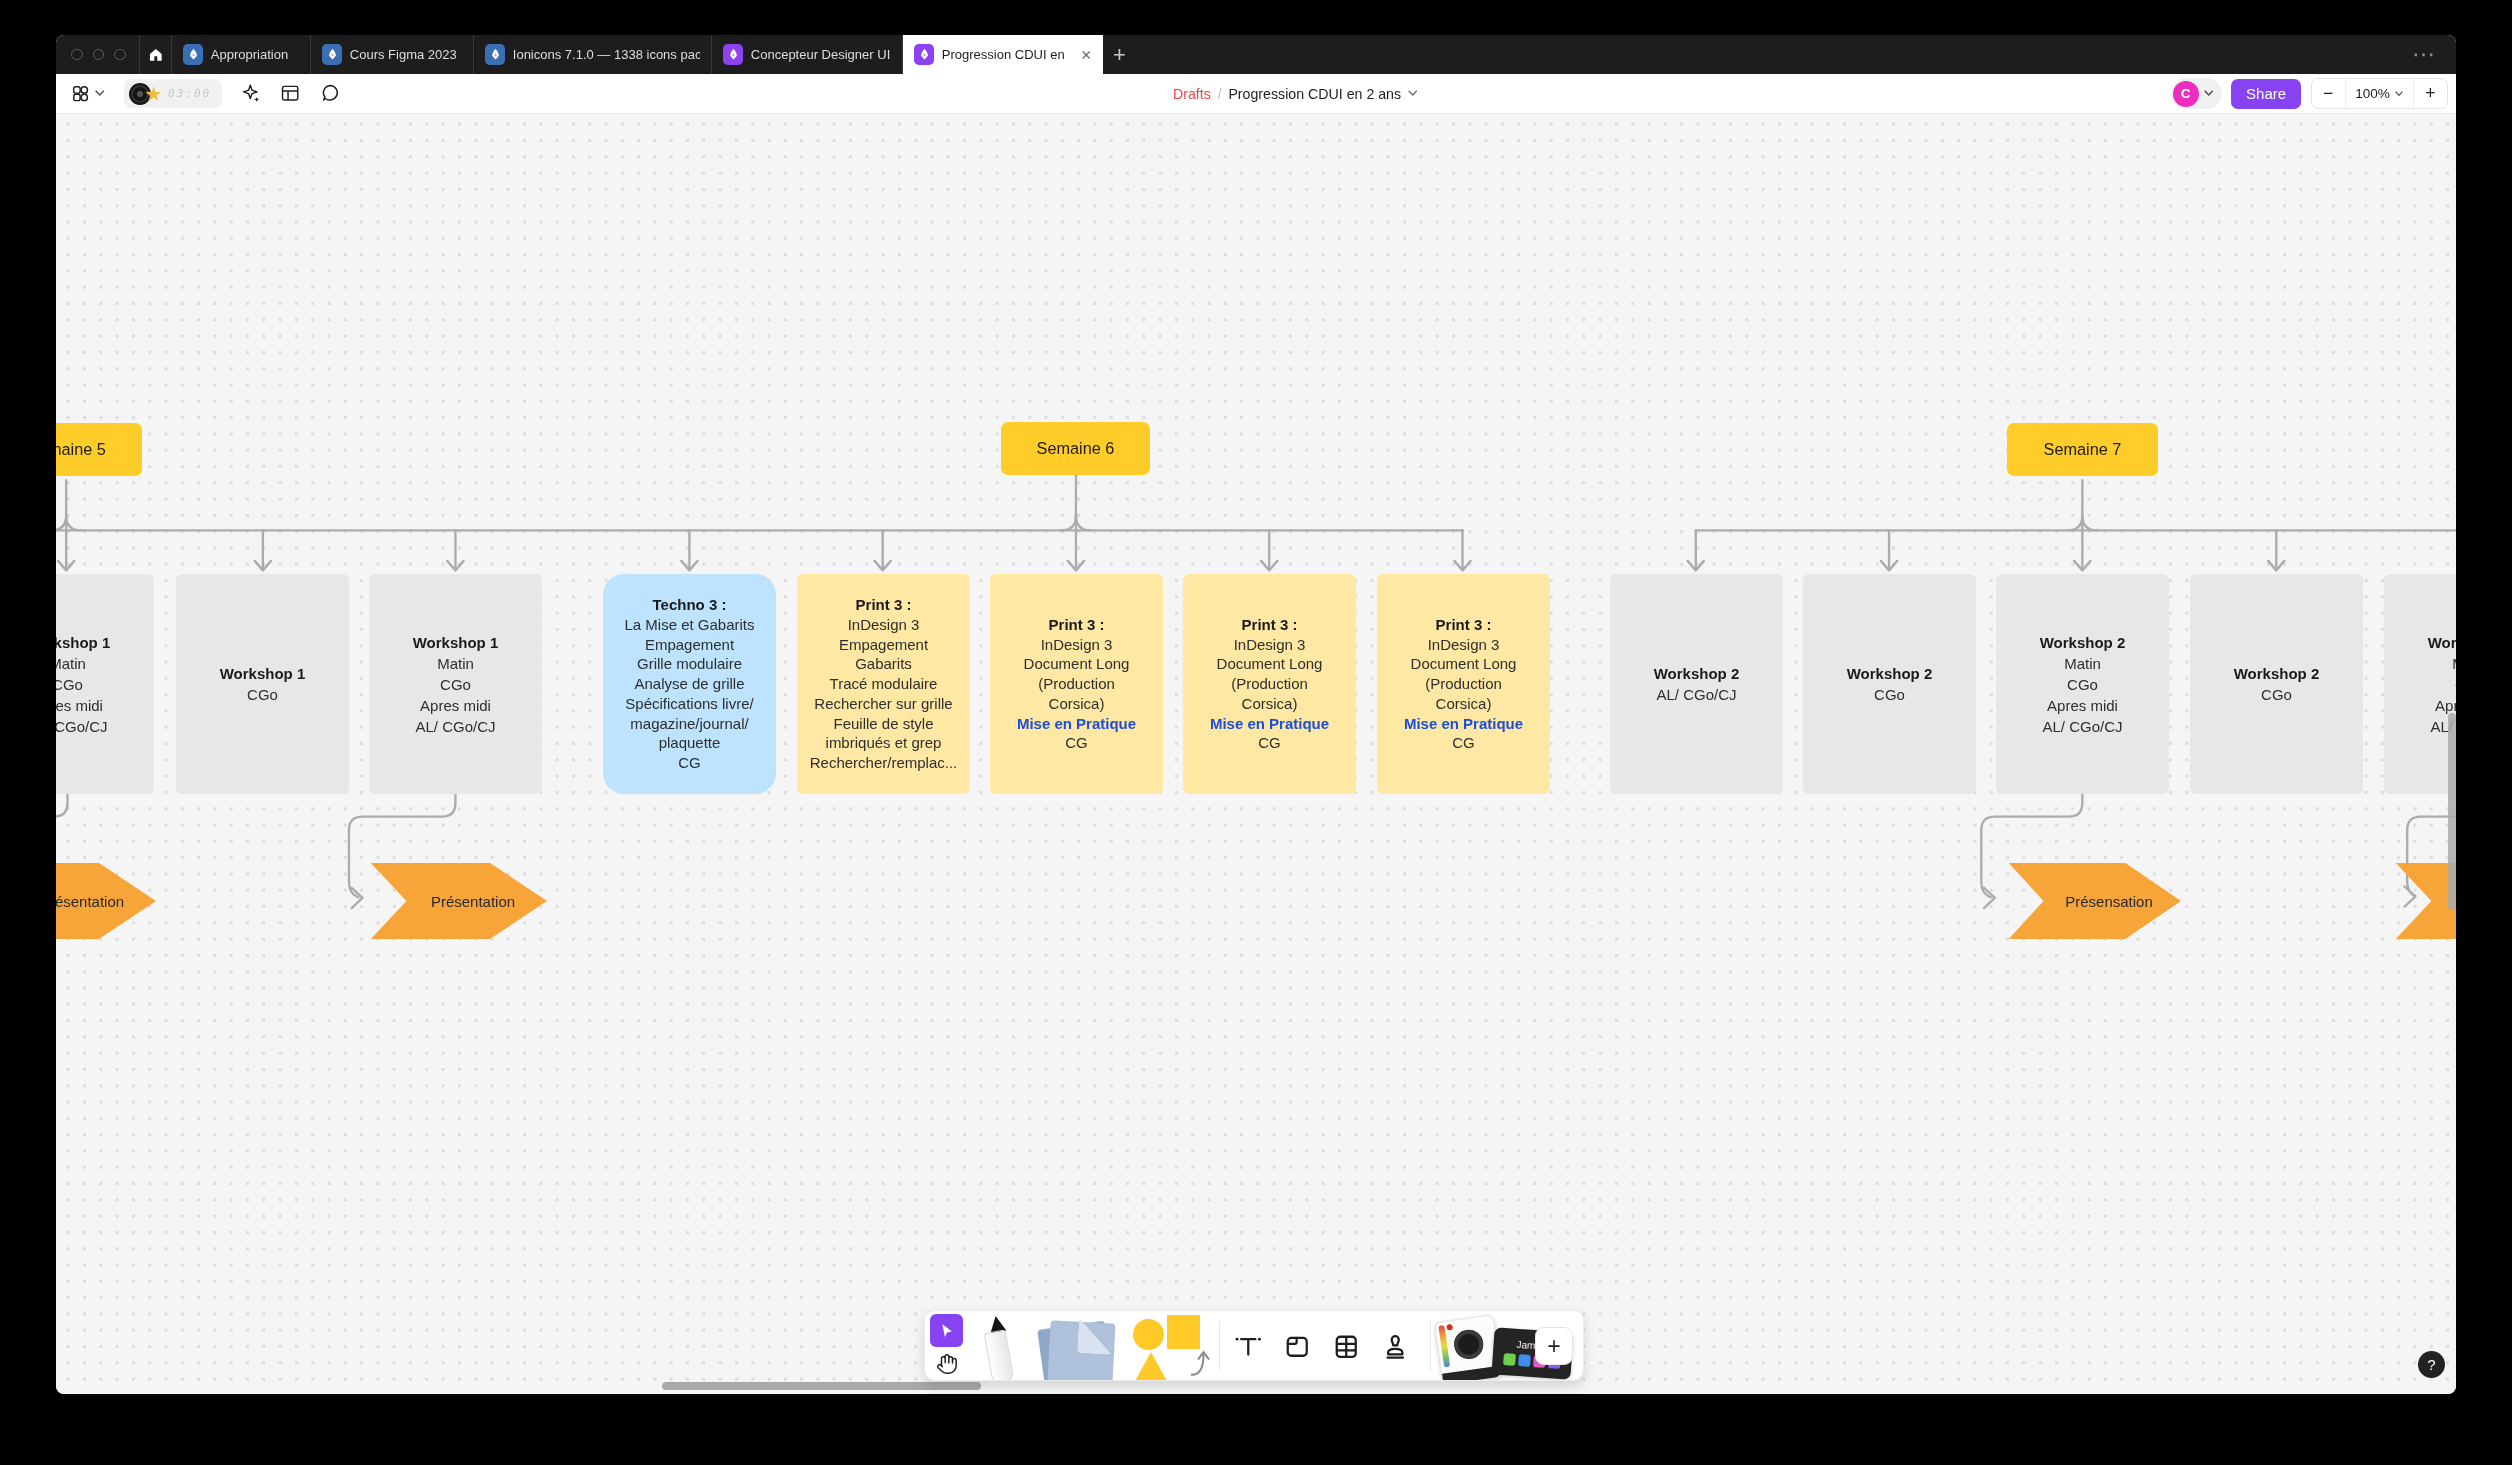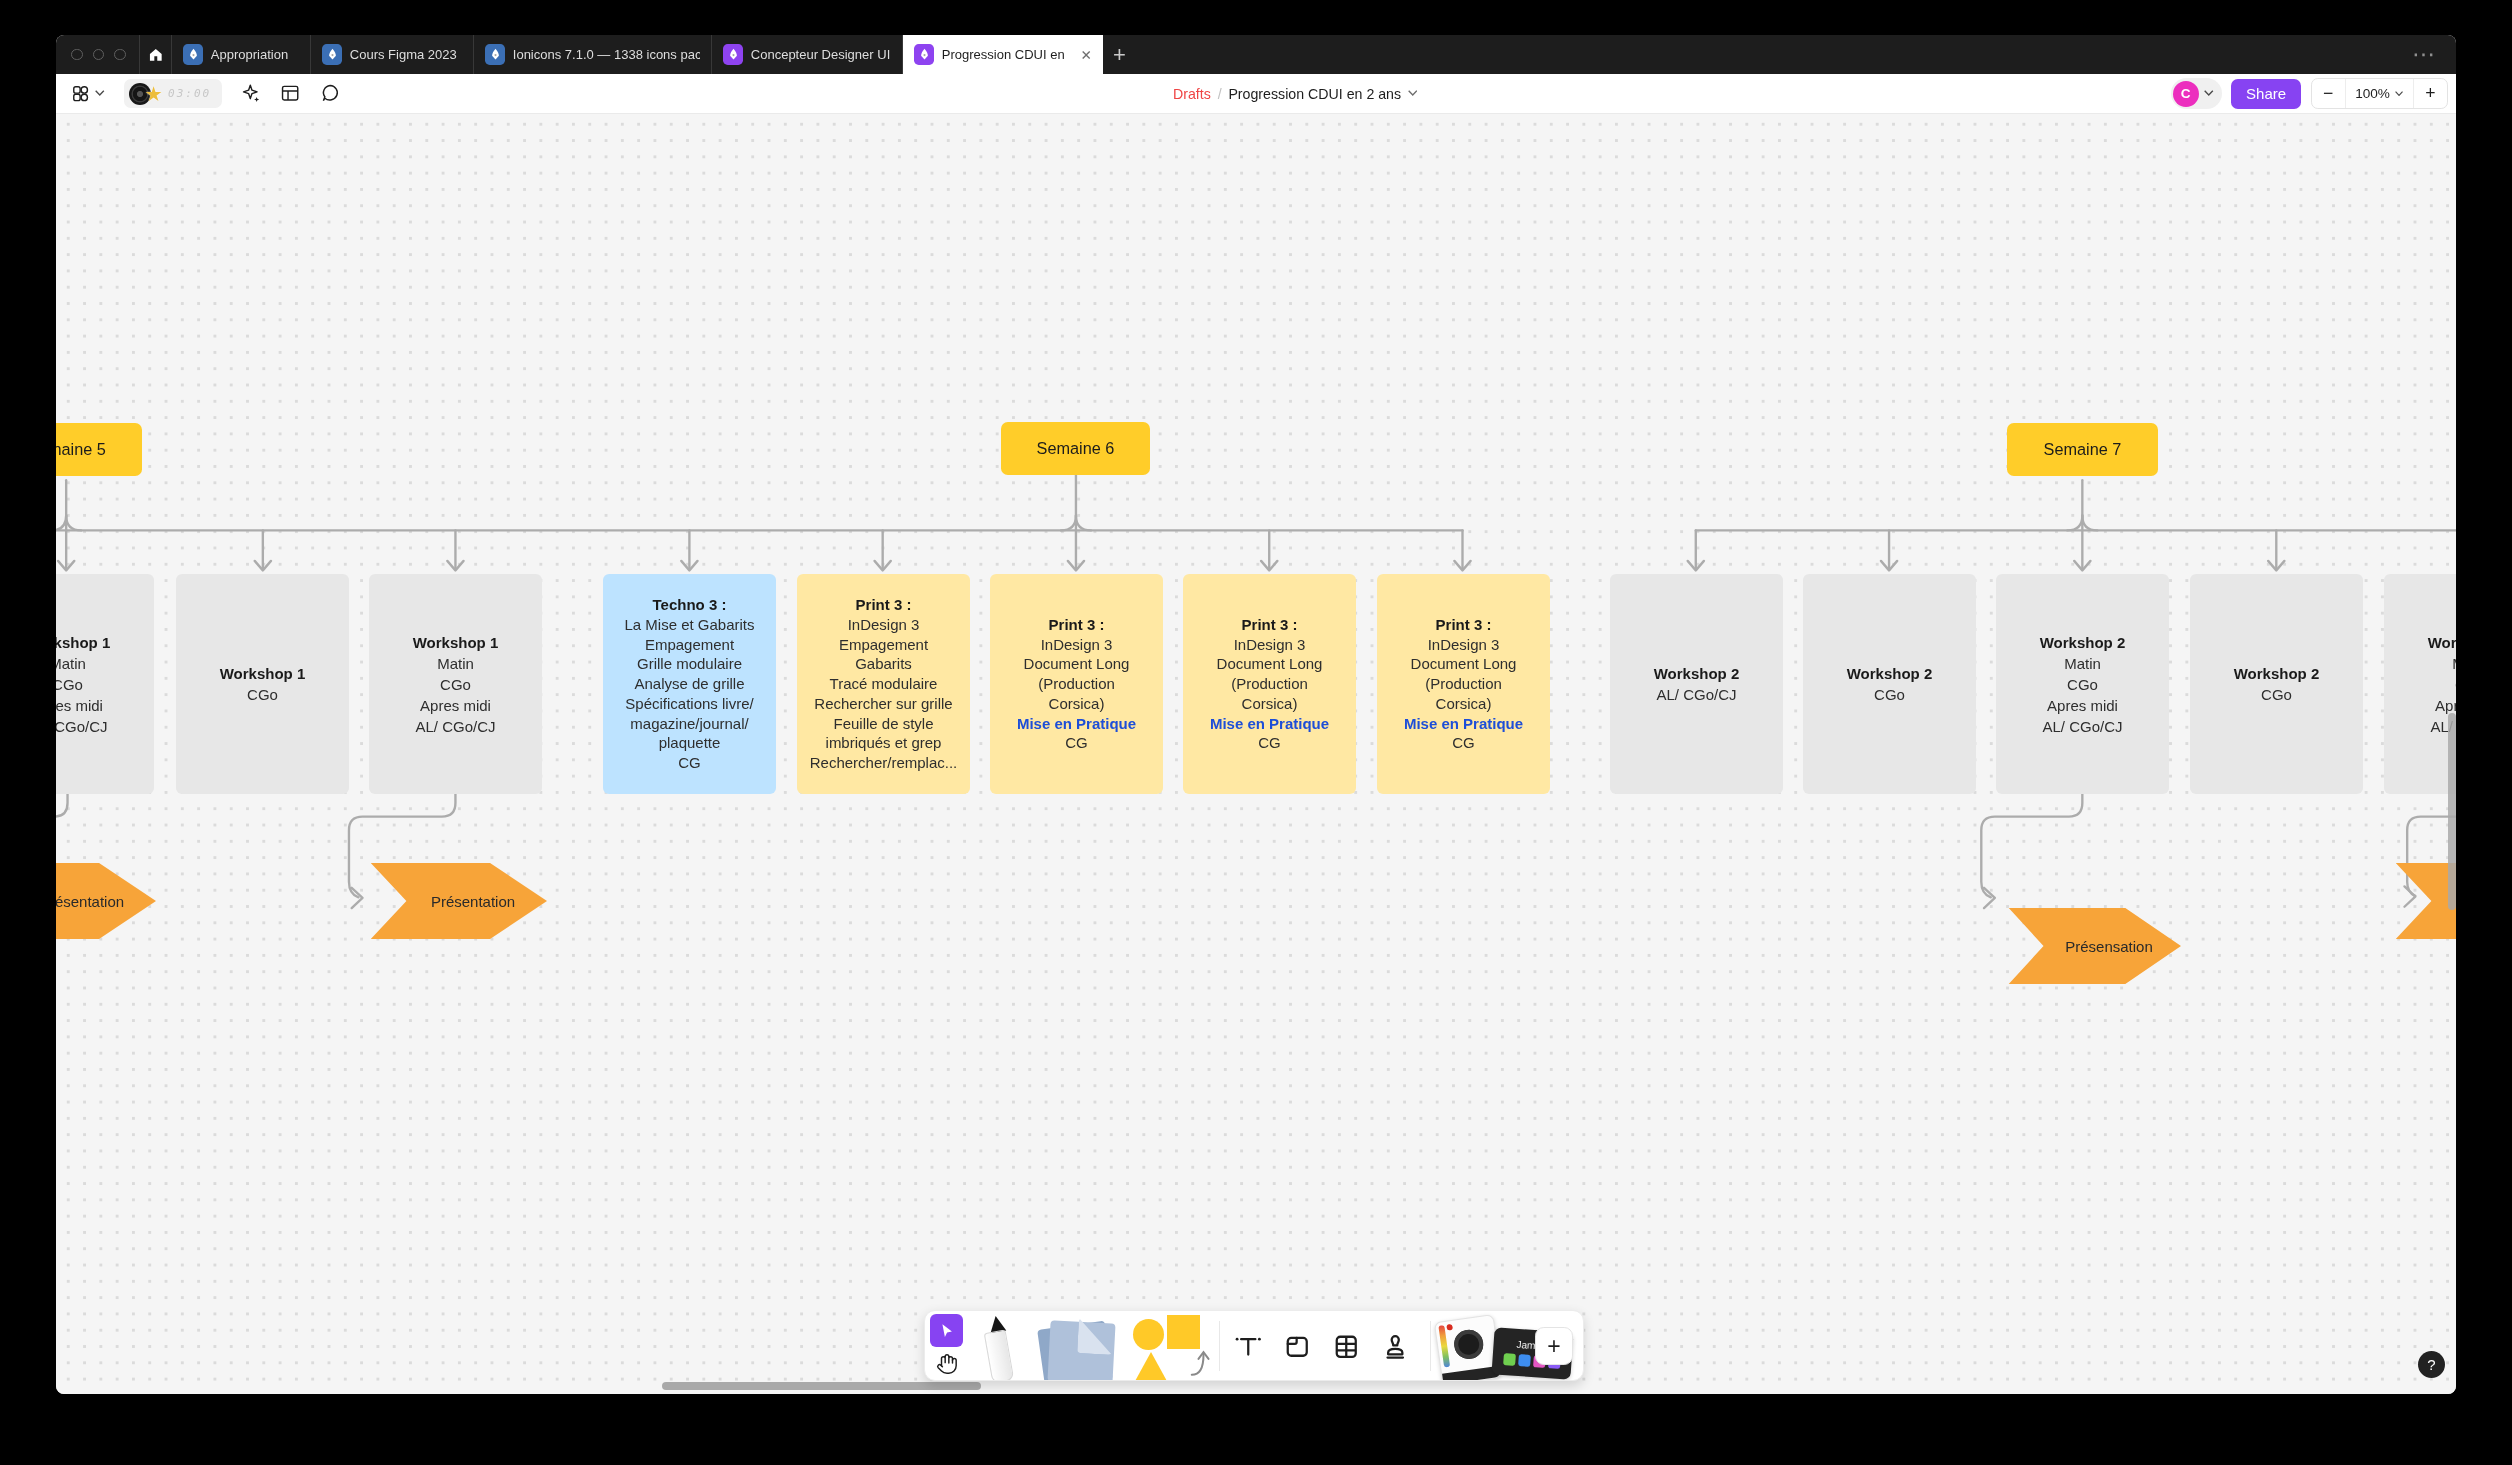--- a/index.html
+++ b/index.html
@@ -304,21 +304,21 @@
           <div class="ct">Workshop 1</div>
           <div class="cl">CGo</div>
         </div>
         <div class="card gray" style="left: 313px;">
           <div class="ct">Workshop 1</div>
           <div class="cl">Matin</div>
           <div class="cl">CGo</div>
           <div class="cl">Apres midi</div>
           <div class="cl">AL/ CGo/CJ</div>
         </div>
-        <div class="card blue" style="left: 547px;">
+        <div class="card blue" style="left: 547px; border-radius: 21px;">
           <div class="ct">Techno 3 :</div>
           <div class="cl">La Mise et Gabarits</div>
           <div class="cl">Empagement</div>
           <div class="cl">Grille modulaire</div>
           <div class="cl">Analyse de grille</div>
           <div class="cl">Spécifications livre/</div>
           <div class="cl">magazine/journal/</div>
           <div class="cl">plaquette</div>
           <div class="cl">CG</div>
         </div>
@@ -383,21 +383,21 @@
           <div class="ct">Workshop 2</div>
           <div class="cl">Matin</div>
           <div class="cl">CGo</div>
           <div class="cl">Apres midi</div>
           <div class="cl">AL/ CGo/CJ</div>
         </div>
       </div>
     <div id="arrows">
         <div class="parrow" style="left: -78px; width: 178px;">Présentation</div>
         <div class="parrow" style="left: 313px; width: 178px;">Présentation</div>
-        <div class="parrow" style="left: 1951px; width: 174px; margin-top: 45px;">Présensation</div>
+        <div class="parrow" style="left: 1951px; width: 174px;">Présensation</div>
         <div class="parrow" style="left: 2338px; width: 178px;">Présentation</div>
       </div>
 
     <div id="hscroll"></div>
     <div id="vscroll"></div>
     <div id="helpbtn">
       <span>?</span>
     </div>
 
     <div id="btoolbar">

